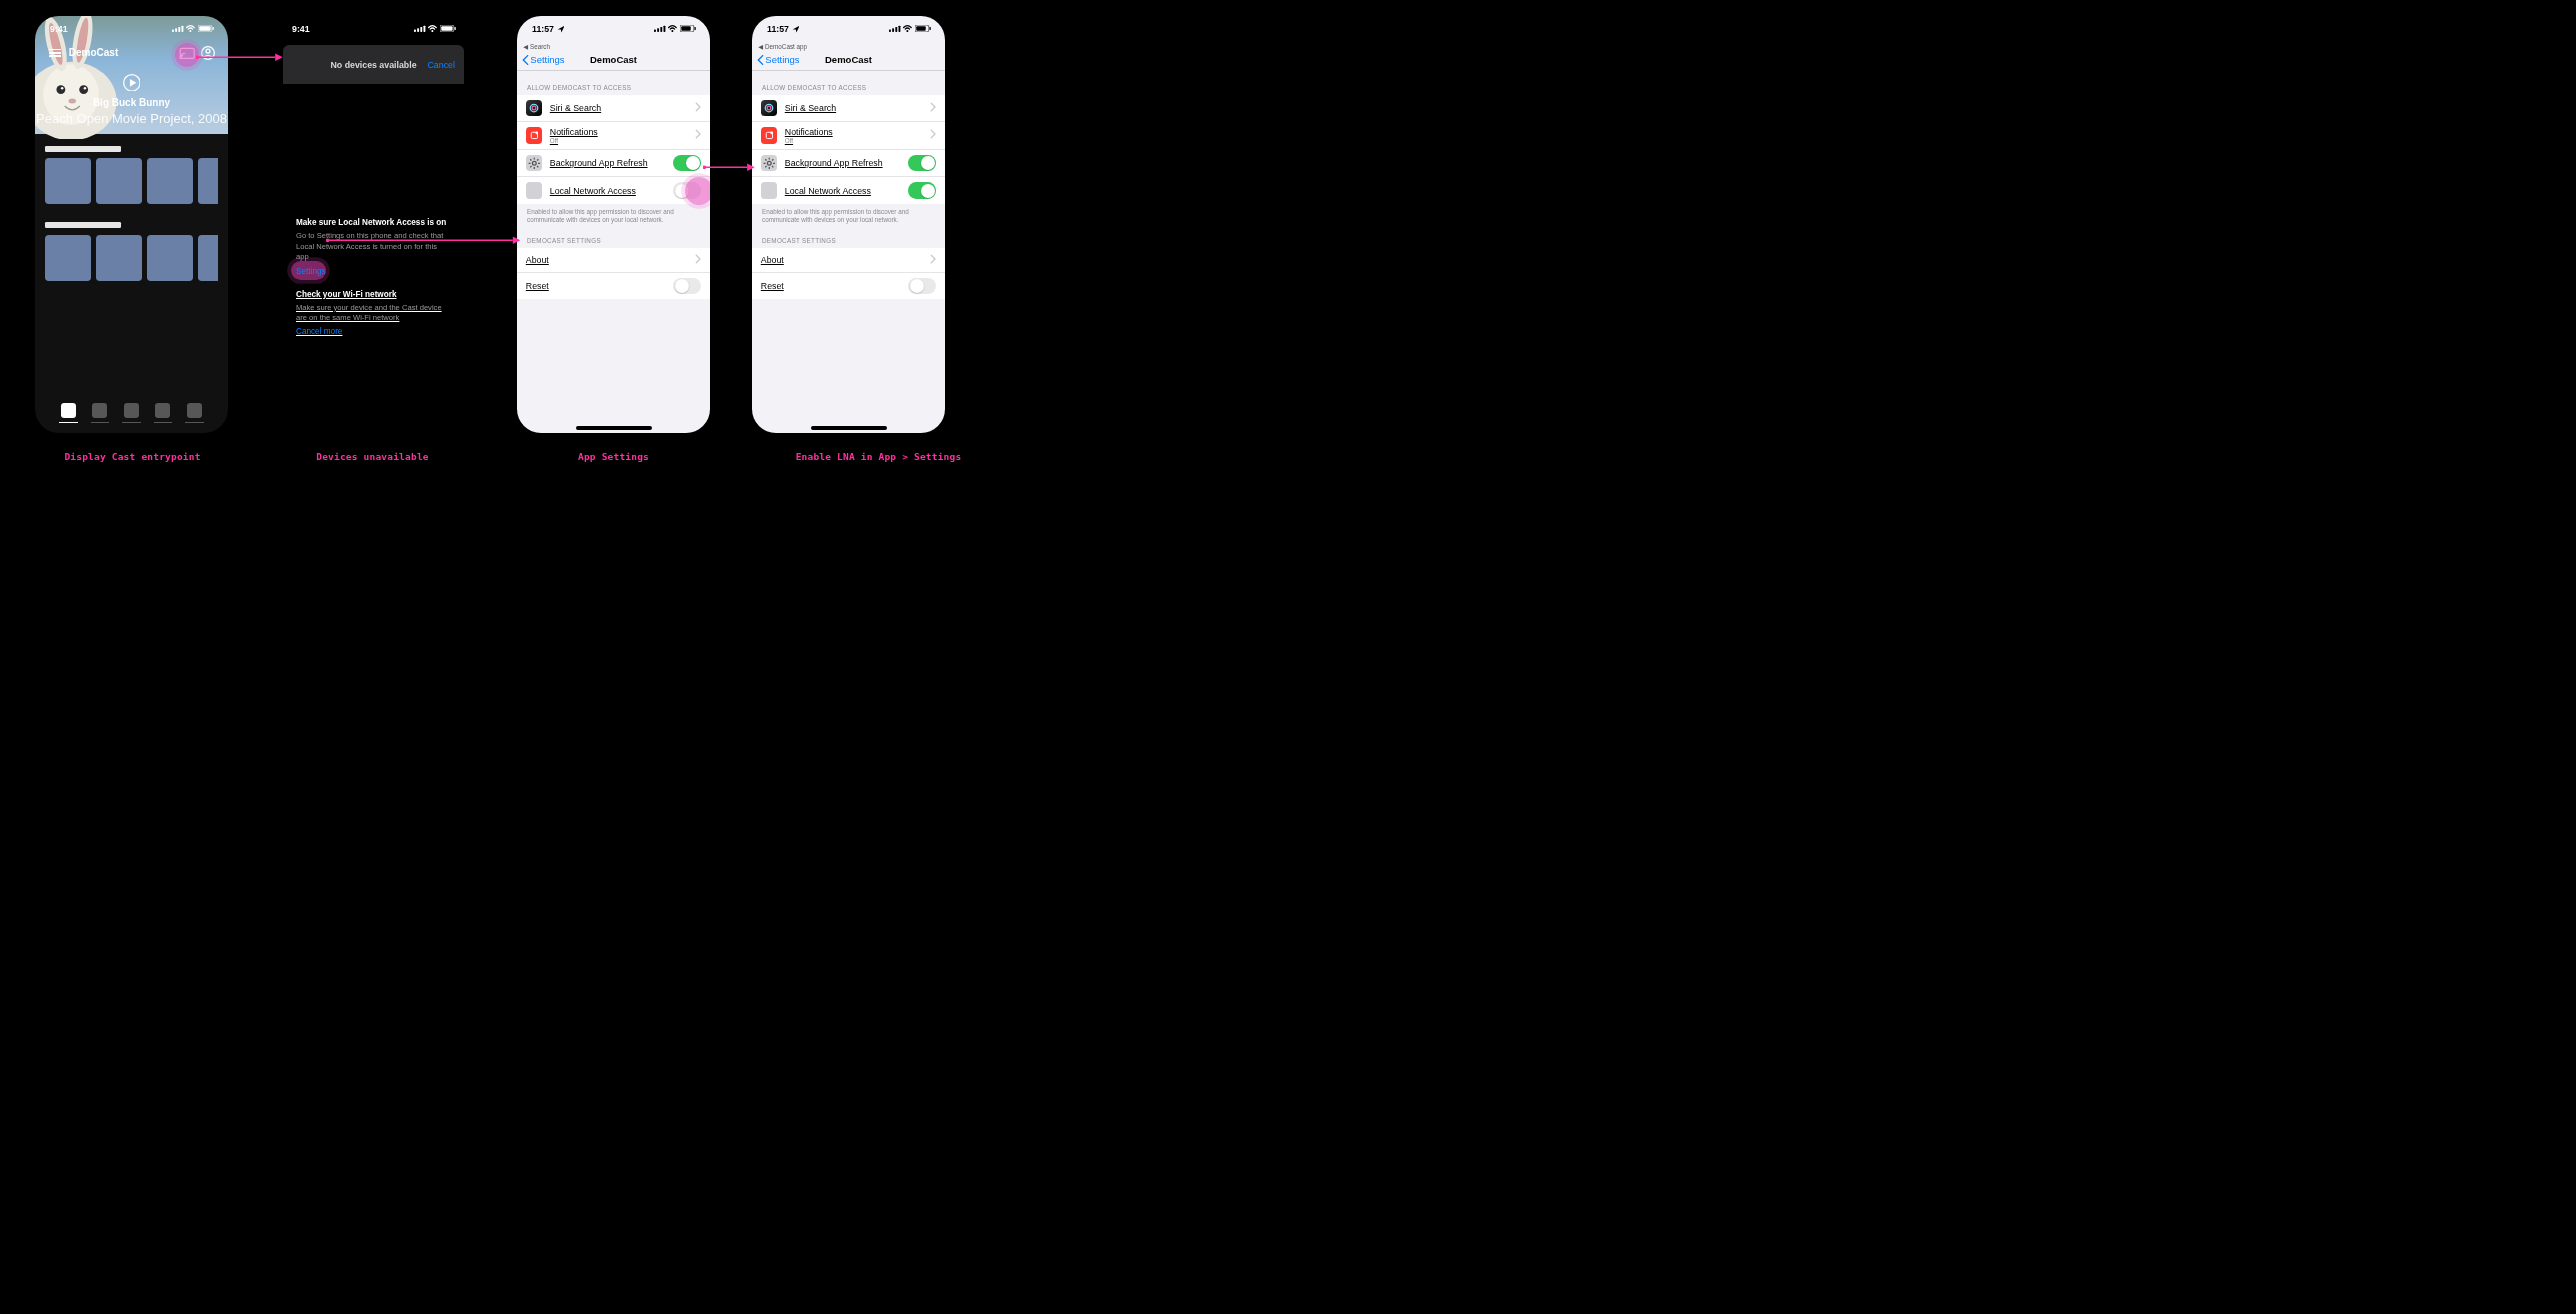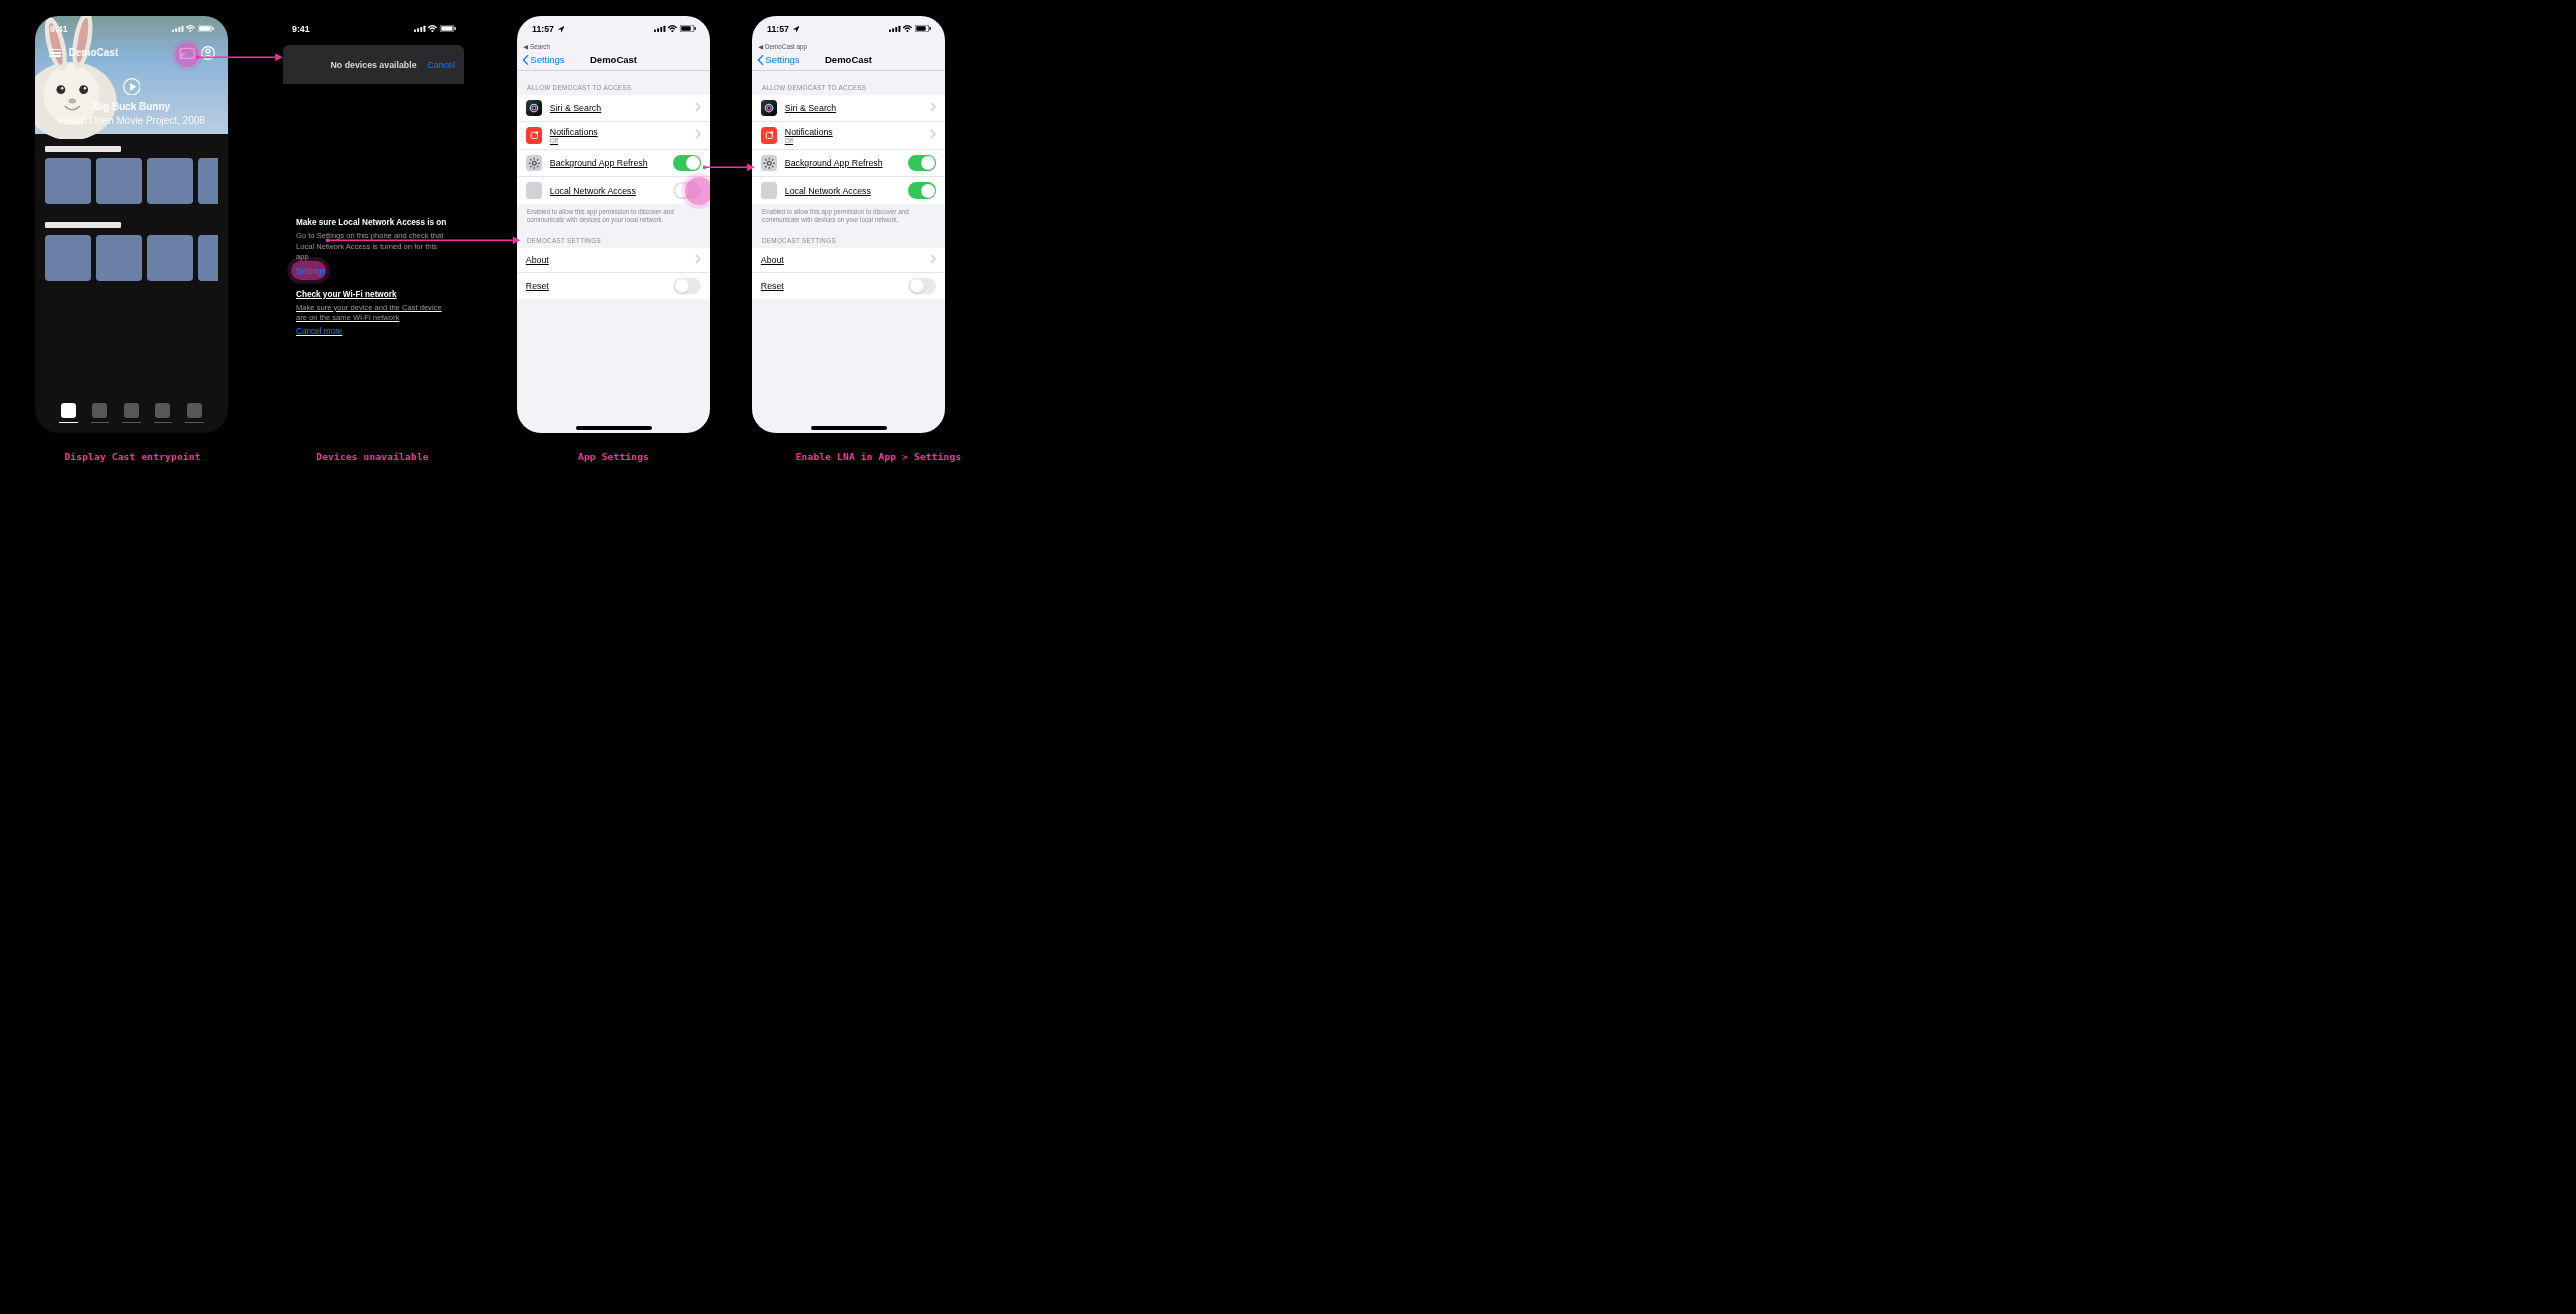--- a/index.html
+++ b/index.html
@@ -52,21 +52,21 @@
   .hero {
     position:relative; height:166px; margin-top:-48px;
     background:linear-gradient(180deg,#6e7d54 0%,#8bb5d8 55%,#b9cde0 100%);
     display:flex; flex-direction:column; justify-content:flex-end; align-items:center;
     color:#fff; text-align:center;
     border-radius:24px 24px 0 0;
   }
   .hero .bunny { position:absolute; top:38px; left:-2.5px; }
   .hero .play-btn { position:relative; margin-bottom:3.8px; }
   .hero-title { font-size:10px; font-weight:700; margin-bottom:2.5px; position:relative;}
-  .hero-sub   { font-size:10px; opacity:.9; margin-bottom:8.8px; position:relative;}
+  .hero-sub   { font-size:13px; opacity:.9; margin-bottom:8.8px; position:relative;}
 
   .shelf { padding:0 10px; margin-top:11.4px; }
   .shelf .ph-label { width:76px; height:6.3px; background:#e6e6e6; border-radius:1.3px; margin-bottom:6.3px; }
   .thumb-row { display:flex; gap:5px; overflow:hidden;}
   .thumb { width:46px; height:46px; background:#6b80a6; border-radius:3.8px; flex-shrink:0;}
   .thumb.cut { width:25px; }
 
   .tab-bar {
     position:absolute; bottom:7.6px; left:0; right:0; height:30px;
     display:flex; justify-content:space-around; align-items:center;

